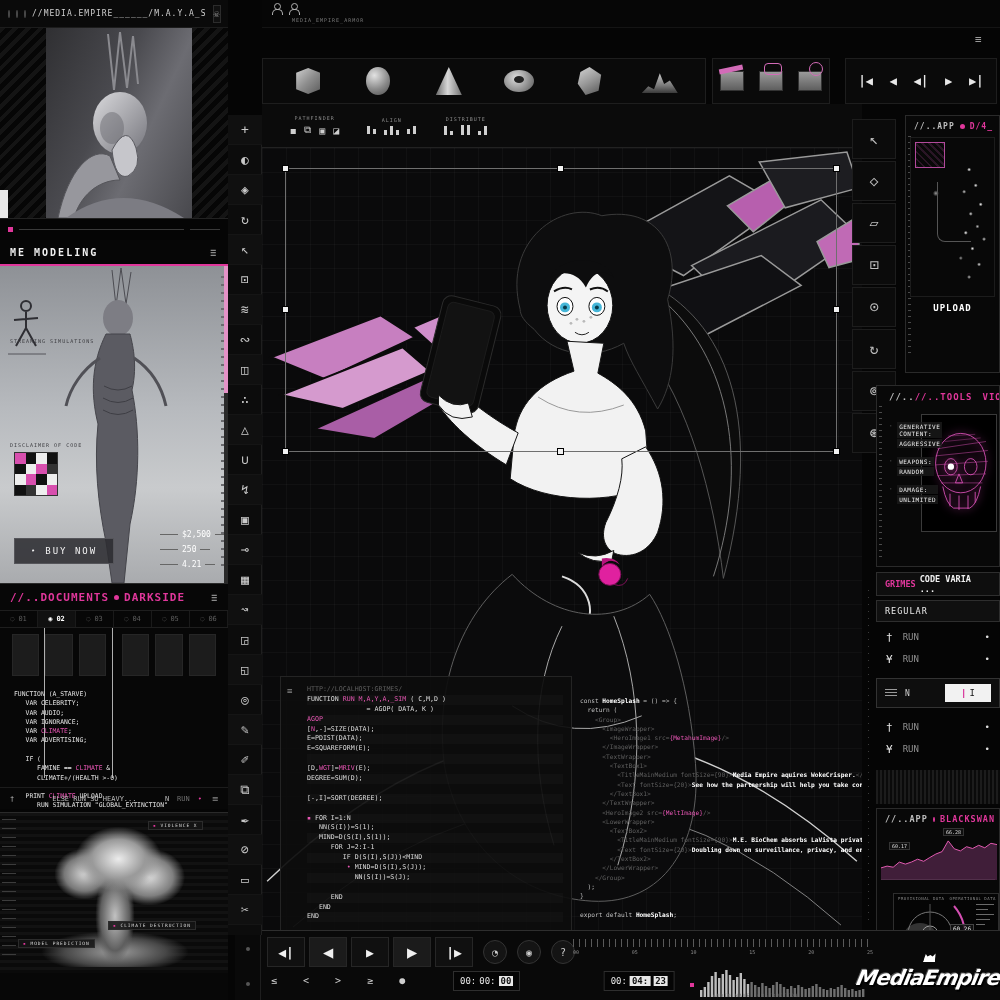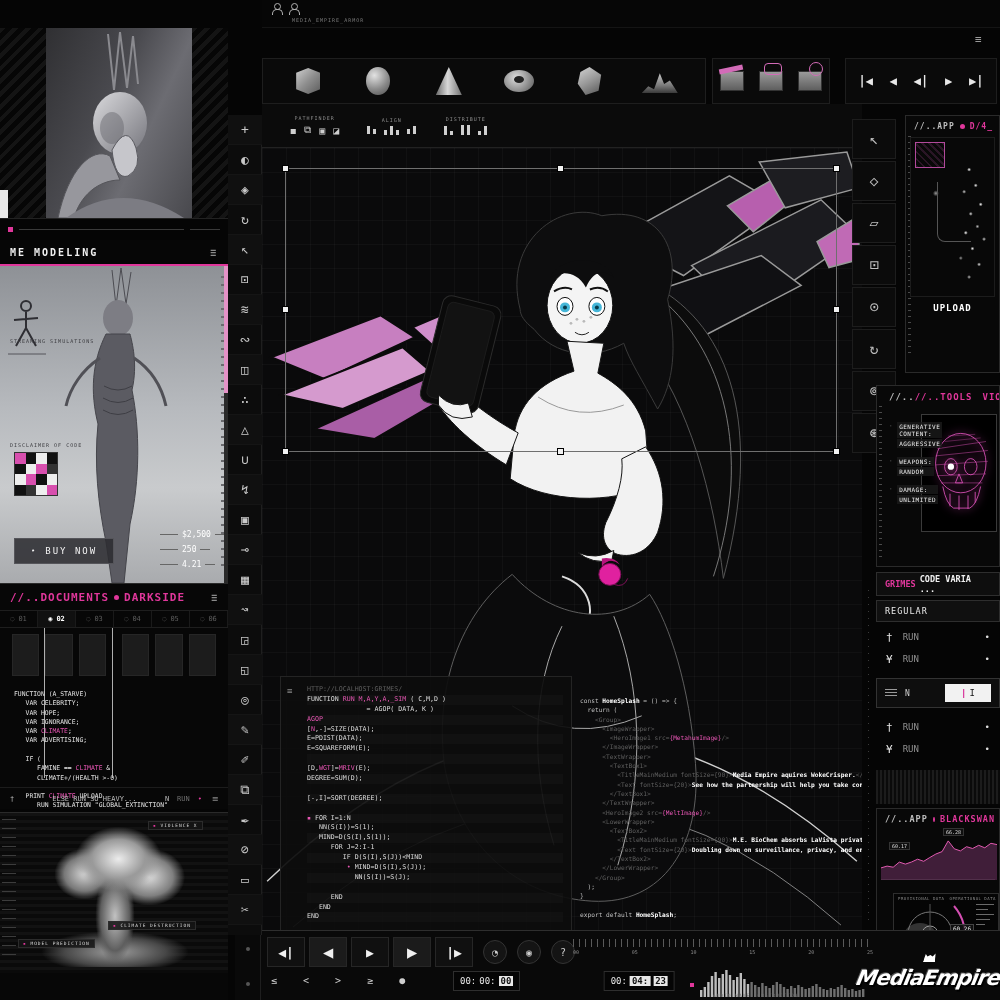--- a/index.html
+++ b/index.html
@@ -188,20 +188,27 @@
   #fps{position:absolute;left:400px;top:45px;font-size:6px;color:#6f6f6f}
   #wavewrap{position:absolute;left:455px;top:36px;width:180px;height:30px;display:flex;align-items:flex-end;gap:6px}
   #wavelabel{position:absolute;left:478px;top:62px;font-size:4.5px;color:#6f6f6f;letter-spacing:1px}
   .wpink{width:4px;height:4px;background:#e0379b;margin-bottom:10px}
 </style>
 </head>
 <body>
 
 <div id="app">
 
+  <div class="abs" id="tl-bar">
+    <span class="windot"></span>
+    <span class="windot"></span>
+    <span class="windot"></span>
+    <span id="tl-title">//MEDIA.EMPIRE______/M.A.Y.A_S</span>
+    <span id="tl-skull">☠</span>
+  </div>
 
   <div class="abs" id="tr-bar">
     <span class="person"></span>
     <span class="person"></span>
     <span id="tr-meta">MEDIA_EMPIRE_ARMOR</span>
   </div>
 
   <div class="abs" style="left:975px;top:33px;font-size:11px;color:#9a9a9a">≡</div>
 
   <div class="abs" id="shapesrow">
@@ -513,21 +520,21 @@
       <span class="thumb"></span>
       <span class="thumb" style="margin-left:10px"></span>
       <span class="thumb"></span>
       <span class="thumb"></span>
       <span class="vline" style="left:44px"></span>
       <span class="vline" style="left:112px"></span>
     </div>
     <div id="doc-code">
         <div class="cl"><span>FUNCTION (A_STARVE)</span></div>
         <div class="cl"><span>   VAR CELEBRITY;</span></div>
-        <div class="cl"><span>   VAR HOPE;</span></div>
+        <div class="cl"><span>   VAR AUDIO;</span></div>
         <div class="cl"><span>   VAR IGNORANCE;</span></div>
         <div class="cl"><span>   VAR </span><span class="pk">CLIMATE</span><span>;</span></div>
         <div class="cl"><span>   VAR ADVERTISING;</span></div>
         <div class="cl">&nbsp;</div>
         <div class="cl"><span>   IF (</span></div>
         <div class="cl"><span>      FAMINE == </span><span class="pk">CLIMATE</span><span> &amp;</span></div>
         <div class="cl"><span>      CLIMATE+/(HEALTH &gt;-0)</span></div>
         <div class="cl">&nbsp;</div>
         <div class="cl"><span>   PRINT </span><span class="pk">CLIMATE</span><span> UPLOAD</span></div>
         <div class="cl"><span>      RUN SIMULATION "GLOBAL_EXTINCTION"</span></div>

